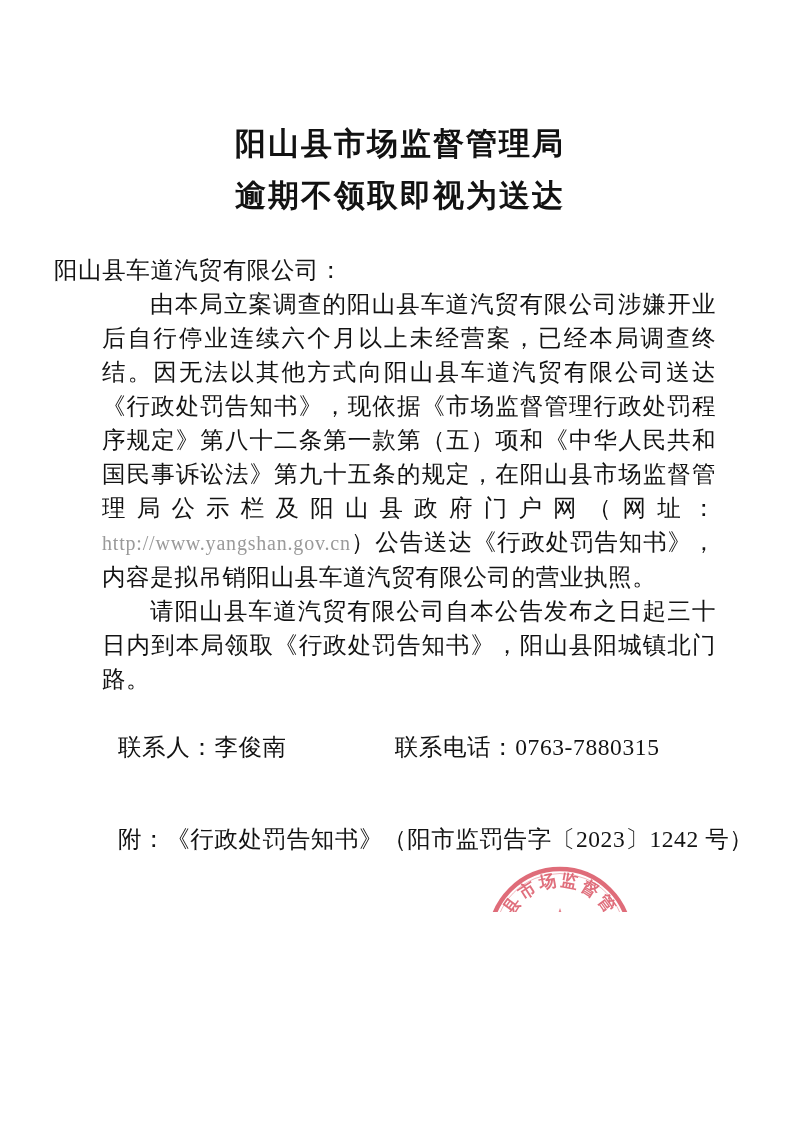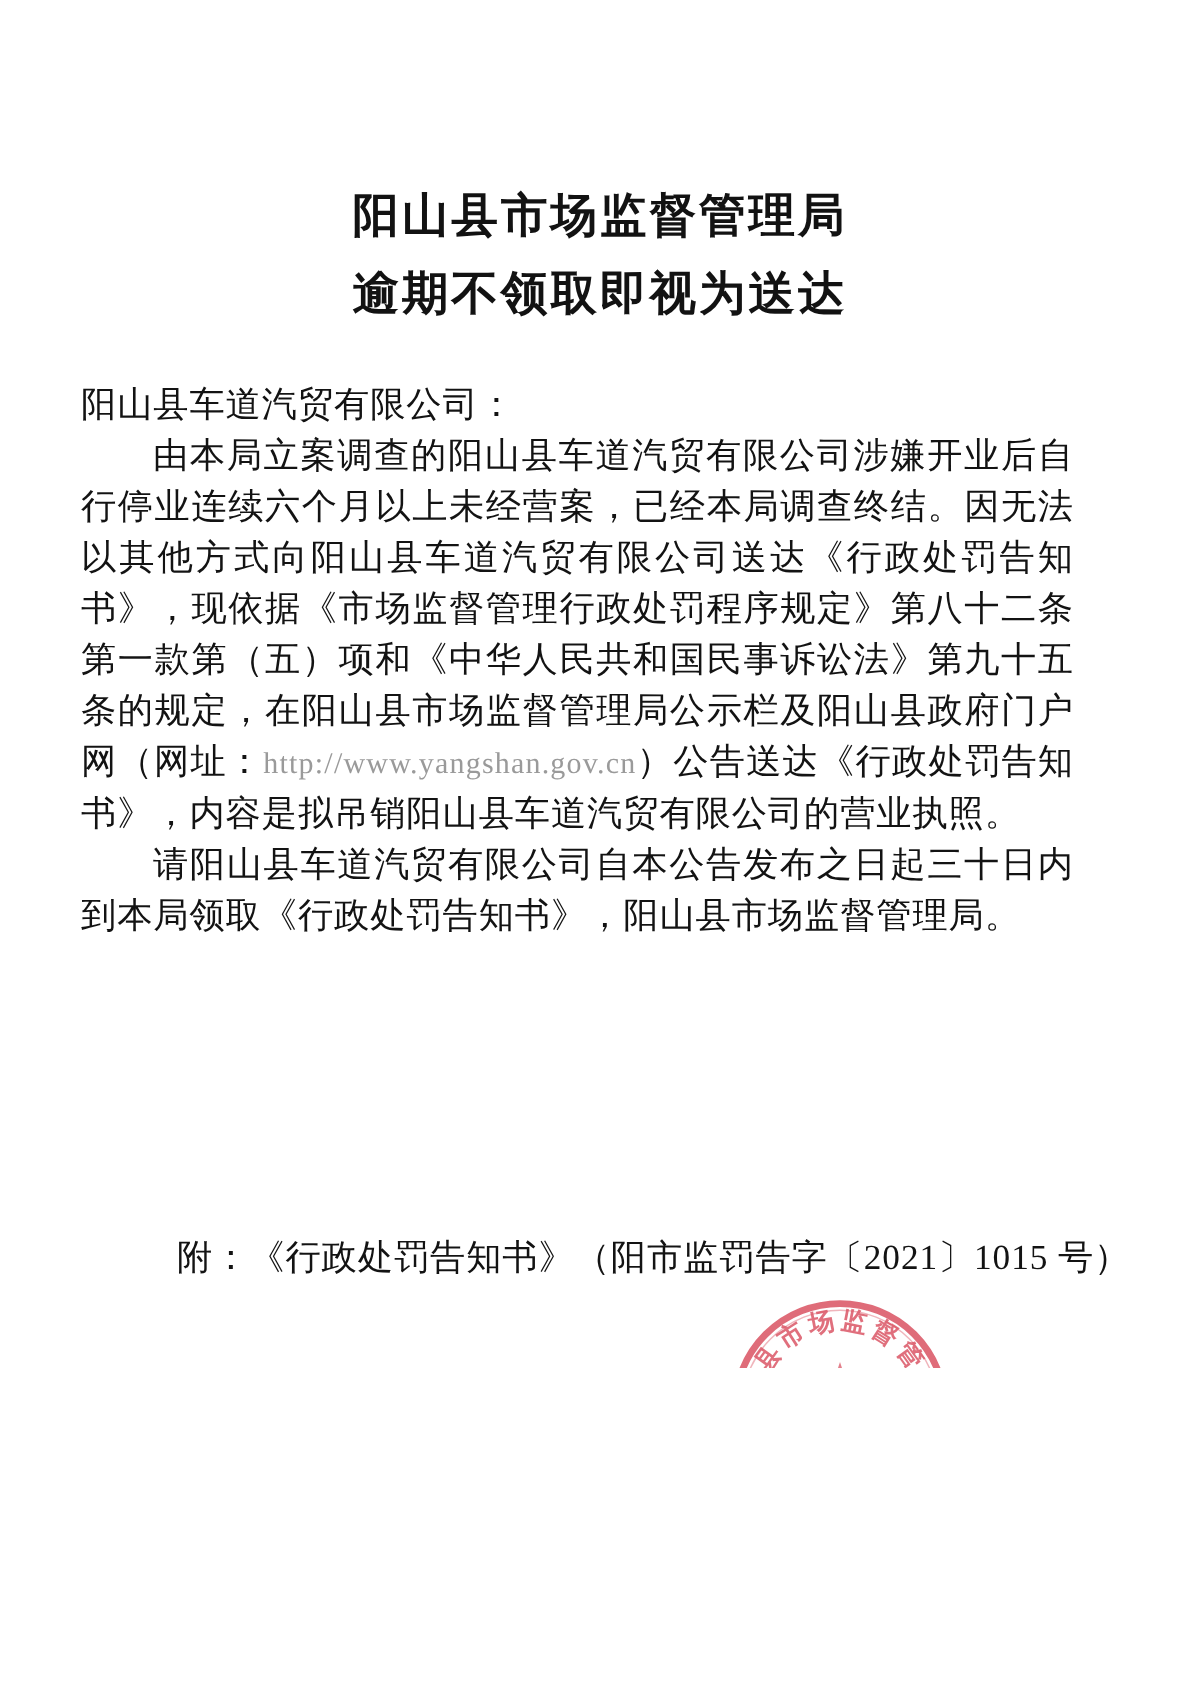--- a/index.html
+++ b/index.html
@@ -51,20 +51,21 @@
     text-align: justify;
     text-justify: inter-character;
     color: #131313;
     margin: 0;
   }
   .para.indent {
     text-indent: 48px;
   }
   .para + .para {
     margin-top: 0;
+    margin-left: 48px;
   }
   .url {
     font-family: "Liberation Serif", "DejaVu Serif", serif;
     font-size: 20px;
     letter-spacing: 0.8px;
     color: #9a9a9a;
   }
 
   
   .contact-block {
@@ -145,31 +146,32 @@
     <div class="doc-title-line">阳山县市场监督管理局</div>
     <div class="doc-title-line">逾期不领取即视为送达</div>
   </div>
 
   <div class="body-block">
 
     <p class="para">阳山县车道汽贸有限公司：</p>
 
     <p class="para indent"><span>由本局立案调查的阳山县车道汽贸有限公司涉嫌开业后自行停业连续六个月以上未经营案，已经本局调查终结。因无法以其他方式向阳山县车道汽贸有限公司送达《行政处罚告知书》，现依据《市场监督管理行政处罚程序规定》第八十二条第一款第（五）项和《中华人民共和国民事诉讼法》第九十五条的规定，在阳山县市场监督管理局公示栏及阳山县政府门户网（网址：</span><span class="url">http://www.yangshan.gov.cn</span><span>）公告送达《行政处罚告知书》，内容是拟吊销阳山县车道汽贸有限公司的营业执照。</span></p>
 
-    <p class="para indent">请阳山县车道汽贸有限公司自本公告发布之日起三十日内到本局领取《行政处罚告知书》，阳山县市场监督管理局。</p>
+    <p class="para indent">请阳山县车道汽贸有限公司自本公告发布之日起三十日内到本局领取《行政处罚告知书》，阳山县阳城镇北门路。</p>
 
 
   </div>
 
   <div class="contact-block">
+    <div class="contact-row"><span>联系人：</span><span>李俊南</span><span class="spacer"></span><span>联系电话：</span><span>0763-7880315</span></div>
 
   </div>
 
   <div class="attachment-block">
-    <div class="attachment-line">附：《行政处罚告知书》（阳市监罚告字〔2021〕1015 号）</div>
+    <div class="attachment-line">附：《行政处罚告知书》（阳市监罚告字〔2023〕1242 号）</div>
   </div>
 
   <div class="seal">
     <svg width="146" height="146" viewBox="0 0 146 146" xmlns="http://www.w3.org/2000/svg">
       <defs>
         <path id="ringTop" d="M 20,73 A 53,53 0 0 1 126,73" fill="none"></path>
         <path id="ringBottom" d="M 28,73 A 45,45 0 0 0 118,73" fill="none"></path>
       </defs>
 
       <circle cx="73" cy="73" r="70" fill="none" stroke="#d4384a" stroke-width="4.5" opacity="0.9"></circle>

